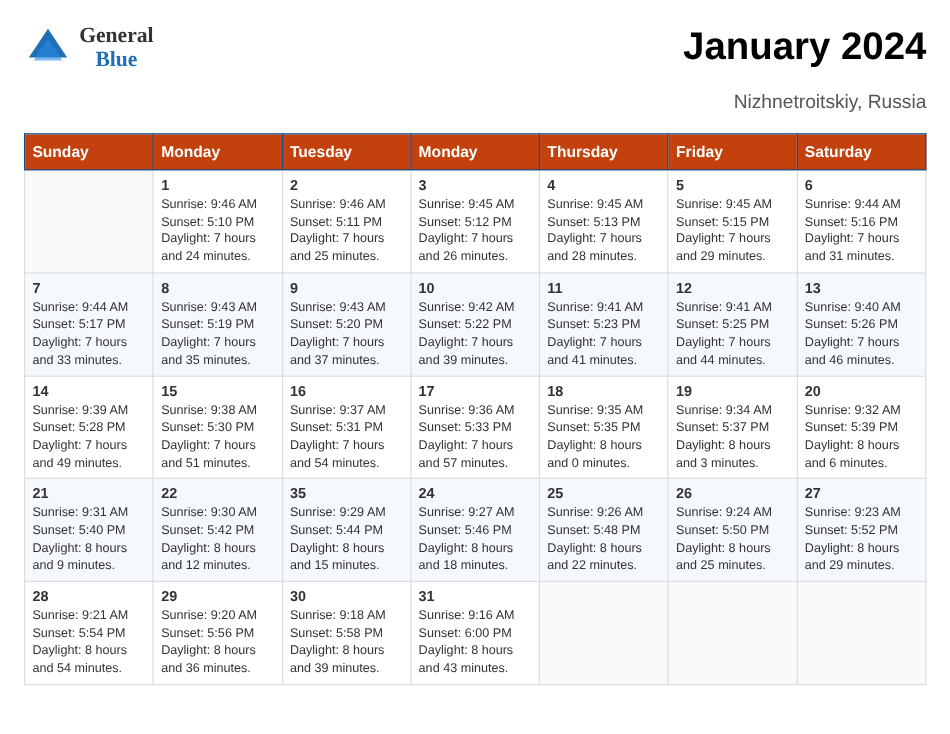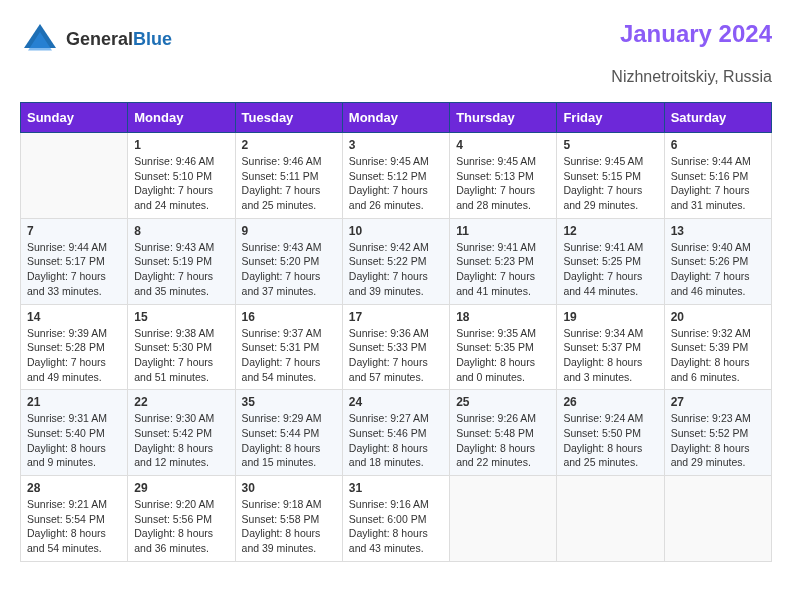--- a/index.html
+++ b/index.html
@@ -16,58 +16,60 @@
       align-items: flex-start;
       margin-bottom: 16px;
     }
     .logo {
       display: flex;
       align-items: center;
       gap: 6px;
     }
     .logo-text {
       display: flex;
+      flex-direction: column;
       line-height: 1.1;
+      font-family: Liberation Serif, serif;
     }
     .logo-general {
       font-size: 18px;
       font-weight: bold;
       color: #333;
     }
     .logo-blue {
       font-size: 18px;
       font-weight: bold;
       color: #1e6fb5;
       text-align: center;
     }
     .logo-icon {
       width: 40px;
       height: 40px;
     }
     .title-area {
       text-align: right;
     }
     .month-year {
-      font-size: 24px;
-      font-weight: bold;
-      color: #8b5cf6;
+      font-size: 32px;
+      font-weight: bold;
+      color: #000000;
       margin-left: 34px;
     }
     .location {
       font-size: 16px;
       color: #555;
       margin-top: 20px;
     }
     .calendar {
       width: 100%;
       border-collapse: collapse;
       font-size: 11px;
     }
     .calendar th {
-      background-color: #6d28d9;
+      background-color: #c2410c;
       color: white;
       padding: 7px 6px;
       text-align: left;
       font-size: 13px;
       font-weight: bold;
       border: 1px solid #1a4e8a;
     }
     .calendar td {
       vertical-align: top;
       padding: 5px 6px;

